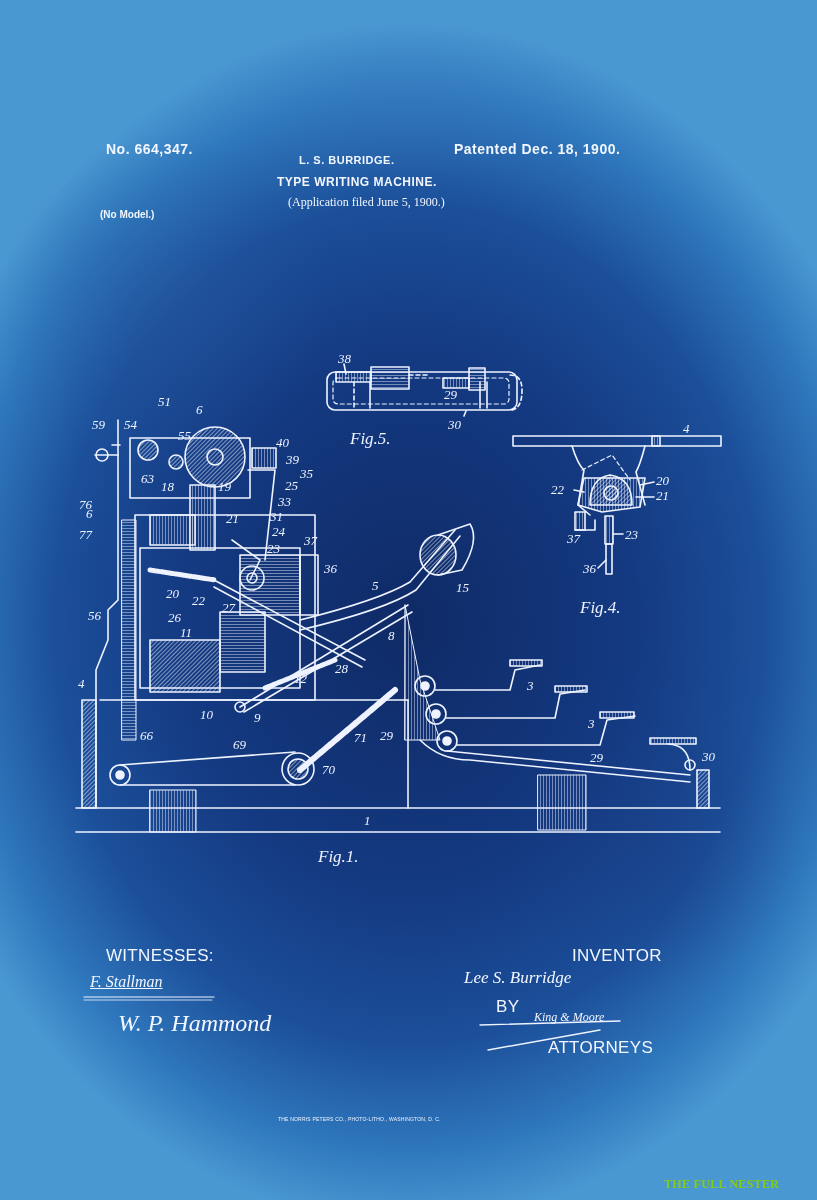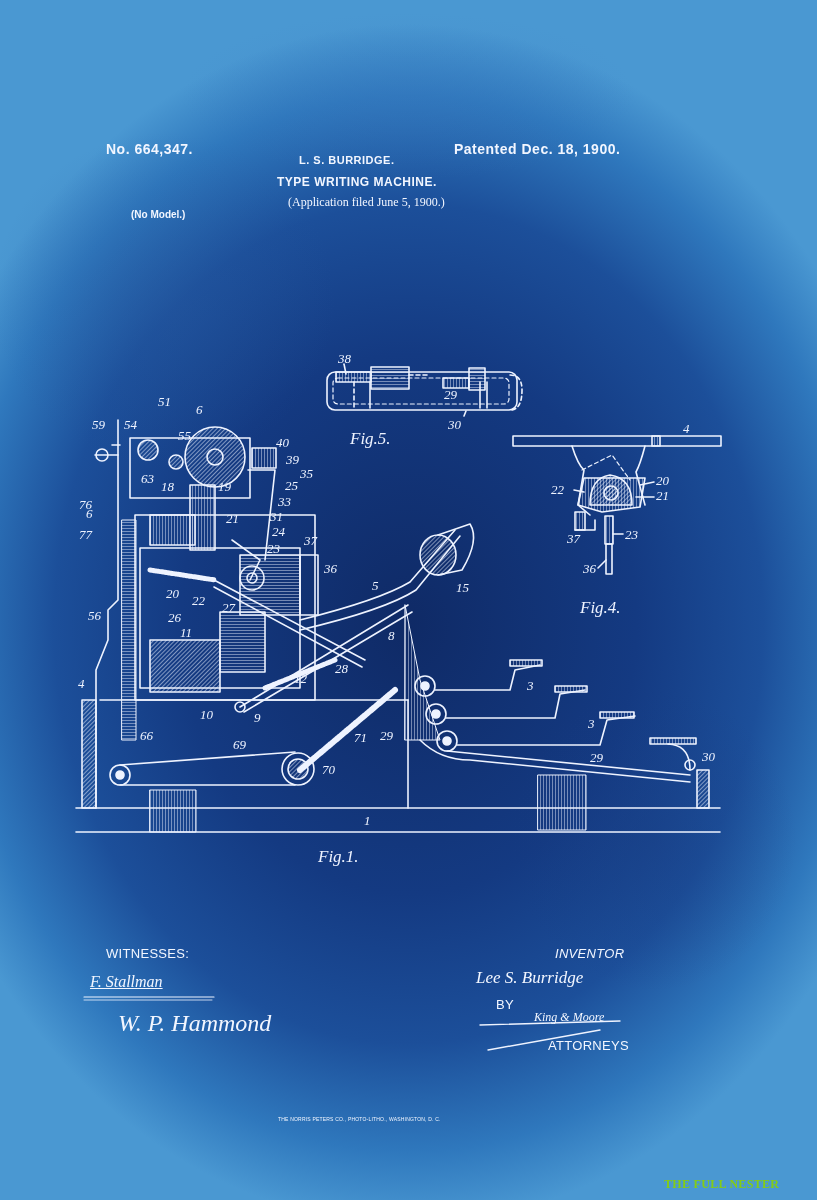--- a/index.html
+++ b/index.html
@@ -16,24 +16,24 @@
       radial-gradient(ellipse 25% 18% at 80% 70%, rgba(25,60,130,0.4), transparent 70%),
       radial-gradient(ellipse 40% 10% at 50% 8%, rgba(60,120,190,0.25), transparent 70%);
   }
   .abs{position:absolute;white-space:nowrap;}
   .hdr{font-weight:bold;font-size:14px;letter-spacing:0.5px;}
   #patent-no{left:106px;top:141px;}
   #patent-date{left:454px;top:141px;}
   #inventor-name{left:299px;top:154px;font-size:11px;}
   #title{left:277px;top:175px;font-size:12px;}
   #app-filed{left:288px;top:195px;font-family:"Liberation Serif",serif;font-weight:normal;font-size:12px;}
-  #no-model{left:100px;top:209px;font-size:10px;font-weight:bold;margin-left:31px;}
-  .lbl{font-family:"Liberation Sans",sans-serif;font-size:13px;letter-spacing:0.3px;}
+  #no-model{left:100px;top:209px;font-size:10px;font-weight:bold;}
+  .lbl{font-family:"Liberation Sans",sans-serif;font-size:17px;letter-spacing:0.3px;}
   #witnesses{left:106px;top:946px;}
-  #inventor-lbl{left:555px;top:946px;font-style:italic;}
+  #inventor-lbl{left:572px;top:946px;}
   #by-lbl{left:496px;top:997px;}
   #attorneys-lbl{left:548px;top:1038px;}
   #printer{left:278px;top:1116px;font-size:5px;letter-spacing:0.2px;}
   #watermark{left:664px;top:1177px;font-family:"Liberation Serif",serif;font-size:12px;color:#84cc16;letter-spacing:0.3px;font-weight:bold;}
   svg{position:absolute;left:0;top:0;}
   .sig{font-family:"Liberation Serif",serif;font-style:italic;}
   .figlbl{font-family:"Liberation Serif",serif;font-style:italic;}
 </style>
 </head>
 <body>
@@ -248,19 +248,19 @@
   <line x1="84" y1="1000" x2="212" y2="1000" stroke-width="0.8"></line>
   <path d="M480 1025 L620 1021" stroke-width="1.4"></path>
   <path d="M488 1050 L600 1030" stroke-width="1.4"></path>
 </svg>
 
 <div class="abs lbl" id="witnesses">WITNESSES:</div>
 <div class="abs sig" style="left:90px;top:973px;font-size:16px;text-decoration:underline;">F. Stallman</div>
 <div class="abs sig" style="left:86px;top:1010px;font-size:24px;margin-left:32px;">W. P. Hammond</div>
 
 <div class="abs lbl" id="inventor-lbl">INVENTOR</div>
-<div class="abs sig" style="left:476px;top:968px;font-size:17px;">Lee S. Burridge</div>
+<div class="abs sig" style="left:464px;top:968px;font-size:17px;">Lee S. Burridge</div>
 <div class="abs lbl" id="by-lbl">BY</div>
 <div class="abs sig" style="left:534px;top:1010px;font-size:12px;">King &amp; Moore</div>
 <div class="abs lbl" id="attorneys-lbl">ATTORNEYS</div>
 
 <div class="abs" id="printer">THE NORRIS PETERS CO., PHOTO-LITHO., WASHINGTON, D. C.</div>
 <div class="abs" id="watermark">THE FULL NESTER</div>
 
 </body></html>

